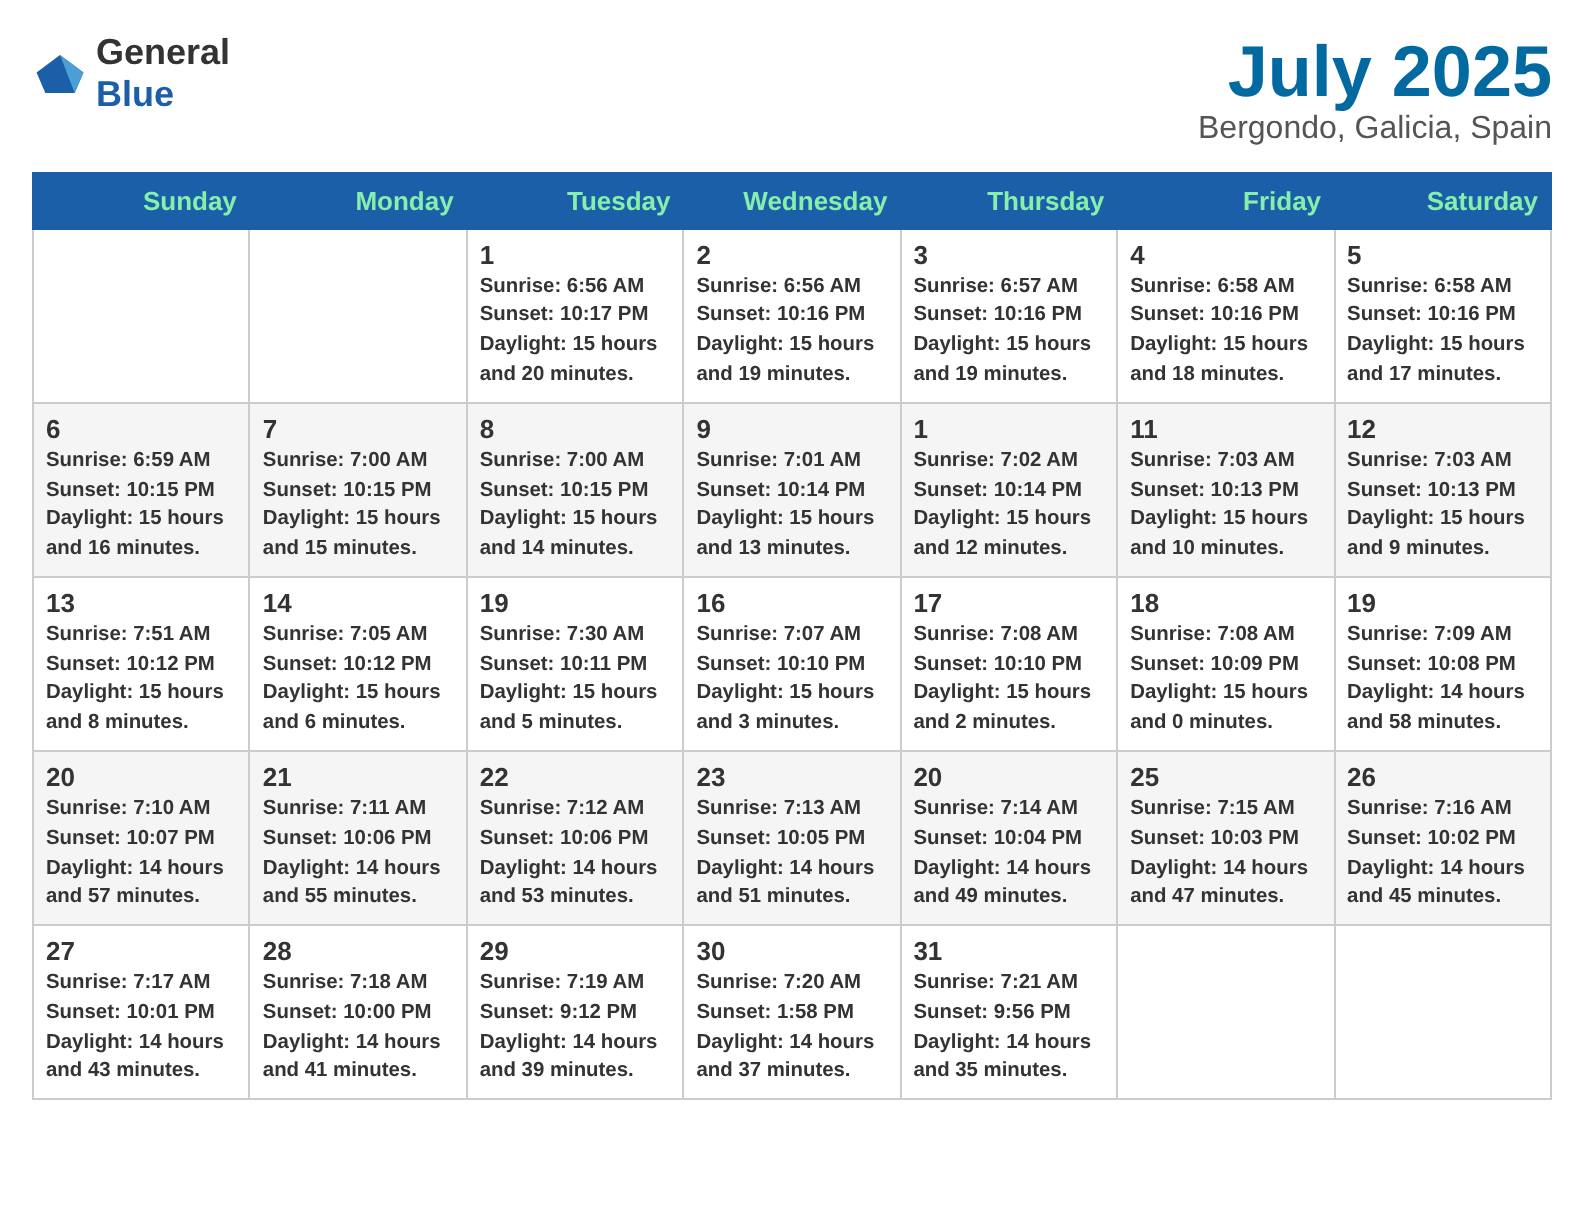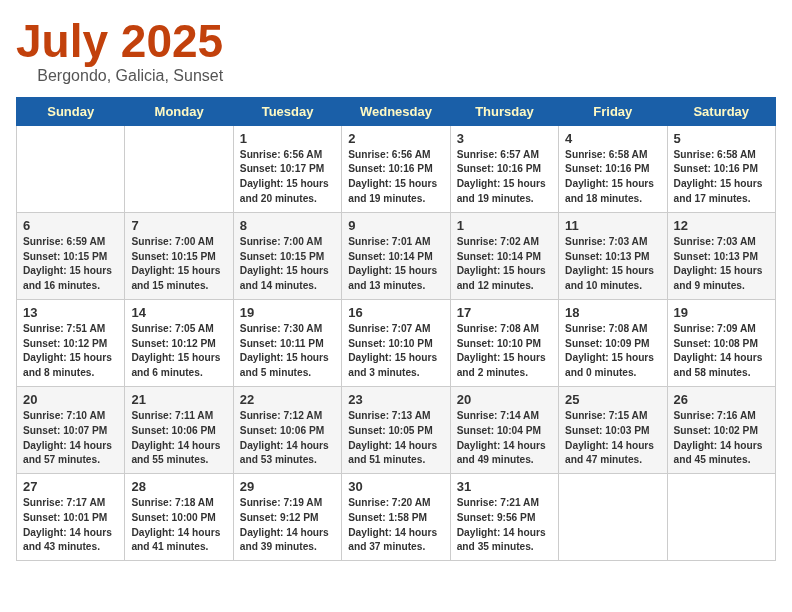--- a/index.html
+++ b/index.html
@@ -33,38 +33,38 @@
     }
     .logo-icon {
       width: 28px;
       height: 22px;
       position: relative;
     }
     .title-block {
       text-align: right;
     }
     .month-title {
-      font-size: 46px;
-      font-weight: bold;
-      color: #c2410c;
+      font-size: 36px;
+      font-weight: bold;
+      color: #0369a1;
       line-height: 1.1;
     }
     .location-title {
       font-size: 16px;
       color: #555;
     }
     .calendar {
       width: 100%;
       border-collapse: collapse;
       border: 1px solid #ccc;
     }
     .calendar th {
       background-color: #1a5fa8;
-      color: #fef9c3;
-      text-align: center;
+      color: #86efac;
+      text-align: right;
       padding: 6px 6px;
       font-size: 13px;
       font-weight: bold;
       border: 1px solid #1a5fa8;
     }
     .calendar td {
       vertical-align: top;
       border: 1px solid #ccc;
       padding: 5px 6px;
       width: 107px;
@@ -89,23 +89,33 @@
       font-weight: bold;
     }
     .empty-cell {
       background: #fff !important;
     }
   </style>
 </head>
 <body>
 
 <div class="header">
+  <div class="logo">
+    <svg class="logo-icon" width="36" height="30" viewBox="0 0 36 30">
+      <polygon points="18,2 34,14 28,28 8,28 2,14" fill="#1a5fa8"></polygon>
+      <polygon points="18,2 34,14 28,28" fill="#4a9fd4"></polygon>
+    </svg>
+    <div>
+      <span class="logo-text-general">General</span><br>
+      <span class="logo-text-blue">Blue</span>
+    </div>
+  </div>
   <div class="title-block">
     <div class="month-title">July 2025</div>
-    <div class="location-title">Bergondo, Galicia, Sunset</div>
+    <div class="location-title">Bergondo, Galicia, Spain</div>
   </div>
 </div>
 
 <table class="calendar">
   <thead>
     <tr>
     <th>Sunday</th>
         <th>Monday</th>
         <th>Tuesday</th>
         <th>Wednesday</th>

